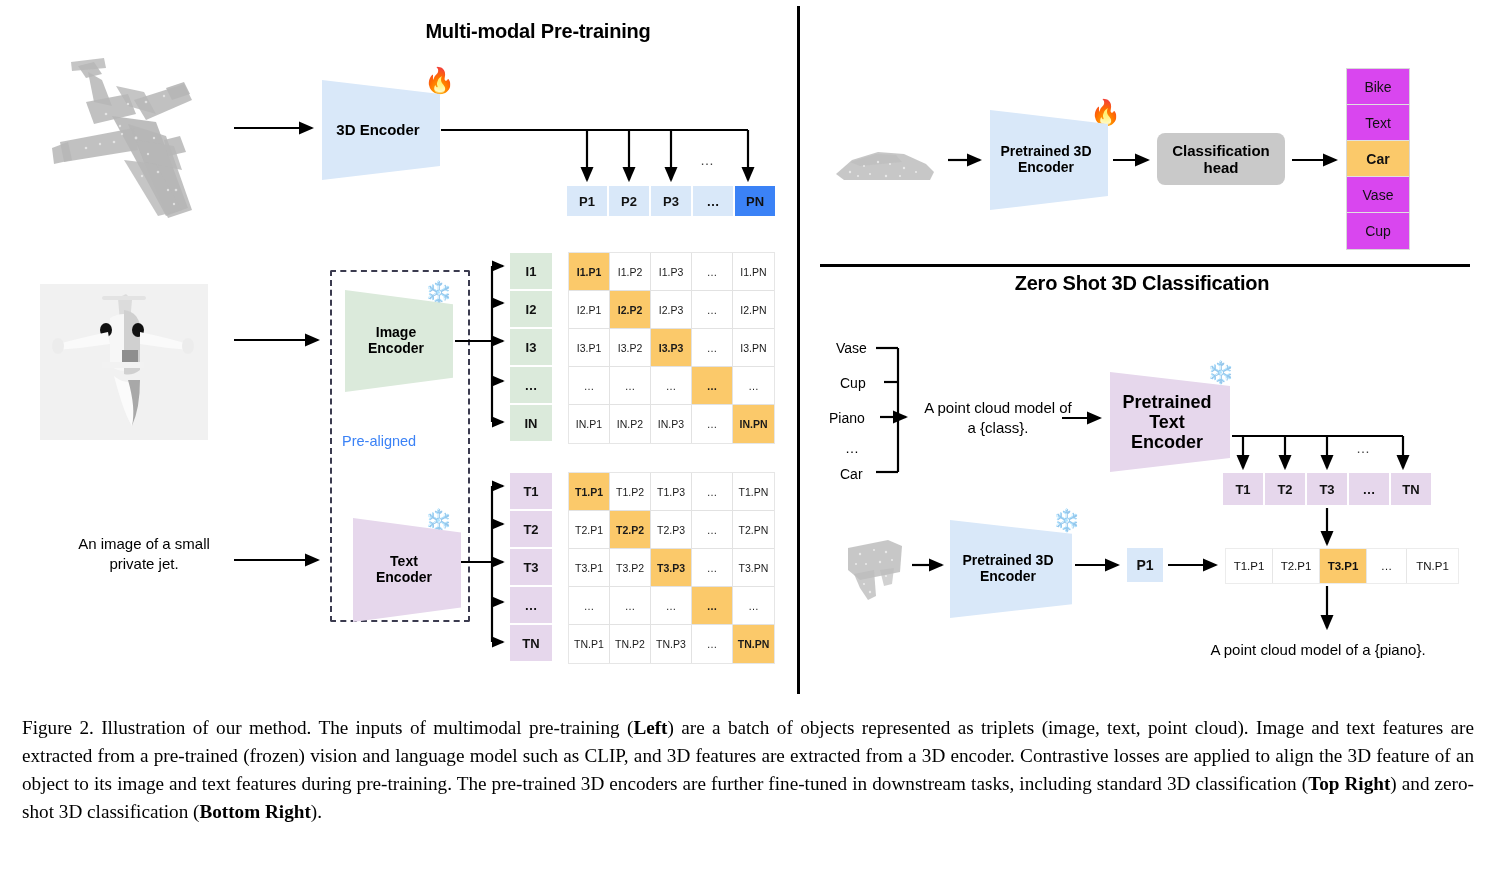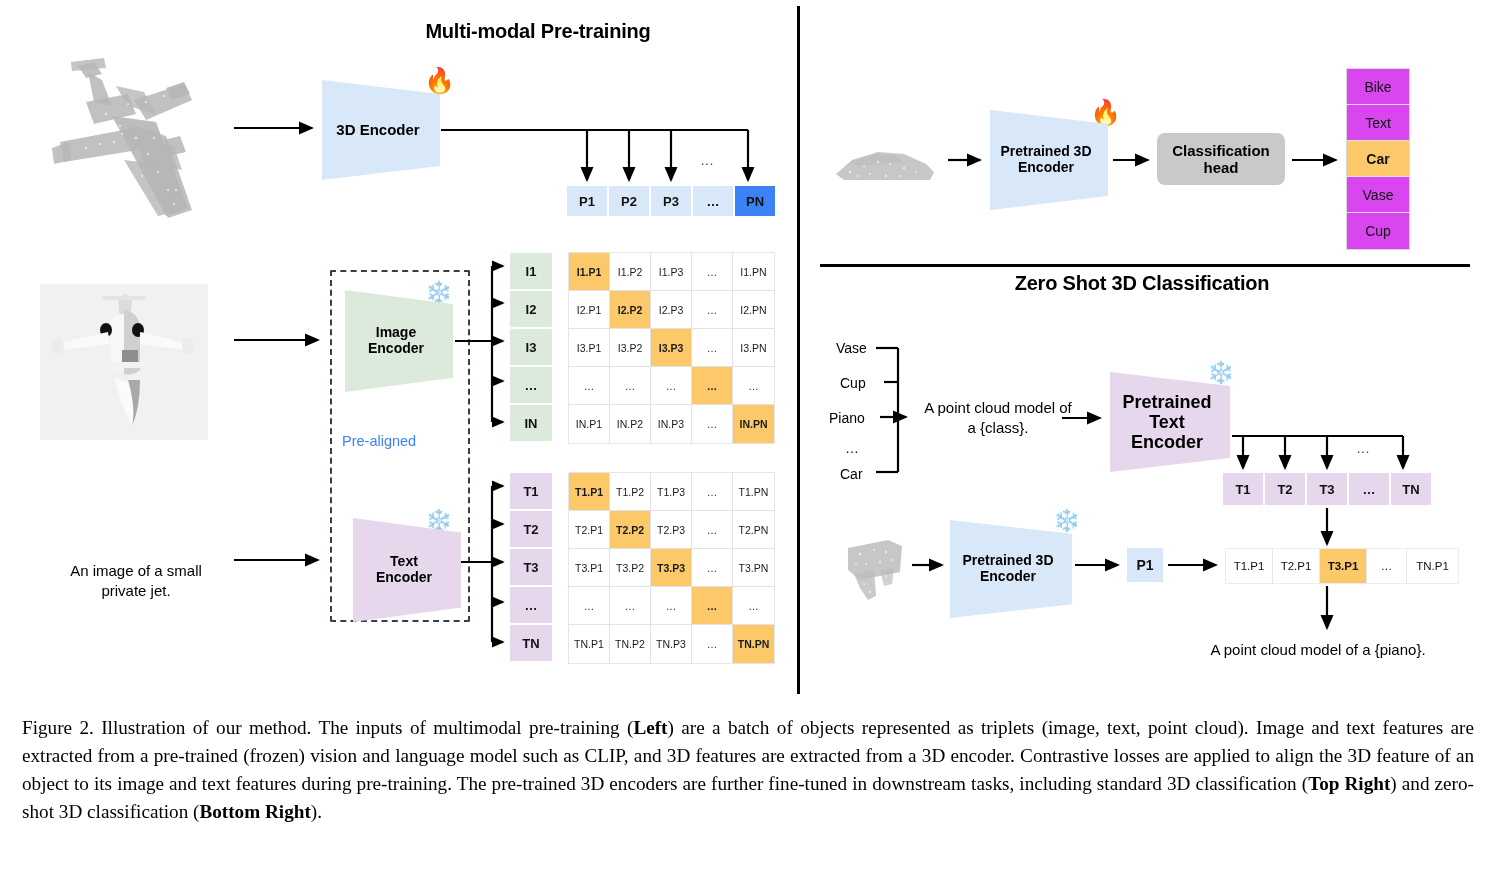--- a/index.html
+++ b/index.html
@@ -189,21 +189,21 @@
       <path d="M100 48 Q128 54 148 60 L150 66 Q124 64 100 60 Z" fill="#fafafa"></path>
       <ellipse cx="18" cy="62" rx="6" ry="8" fill="#ececec"></ellipse>
       <ellipse cx="148" cy="62" rx="6" ry="8" fill="#ececec"></ellipse>
       <rect x="82" y="66" width="16" height="12" fill="#8e8e8e"></rect>
       <path d="M62 78 L104 78 L104 84 L62 84 Z" fill="#f2f2f2"></path>
       <path d="M74 92 Q84 130 92 142 Q98 130 100 96 Q86 102 74 92 Z" fill="#fbfbfb"></path>
       <path d="M88 96 Q96 124 92 142 Q100 124 100 96 Z" fill="#a8a8a8"></path>
     </svg>
   </div>
 
-  <div class="plaintxt" style="left:36px; top:534px; width:200px; white-space:pre-line;margin-top:27px;"><span>An image of a small
+  <div class="plaintxt" style="left:44px; top:534px; width:200px; white-space:pre-line;"><span>An image of a small
 private jet.</span></div>
 
   <div class="dashbox" style="left:330px; top:270px; width:140px; height:352px;"></div>
   <div class="prealigned" style="left:342px; top:433px;">Pre-aligned</div>
 
   <div class="trap" style="left:345px; top:290px; width:108px; height:102px; --c:#dbeadb; font-size:14px;">
     <span class="lbl" style="white-space:pre-line;">Image
 Encoder</span>
   </div>
   <div class="snow" style="left:425px; top:282px;">❄️</div>

